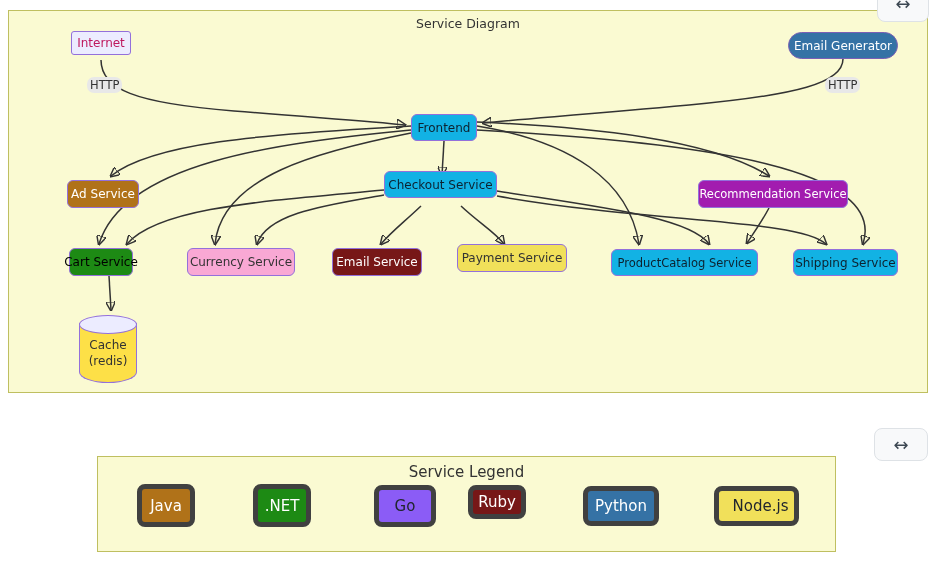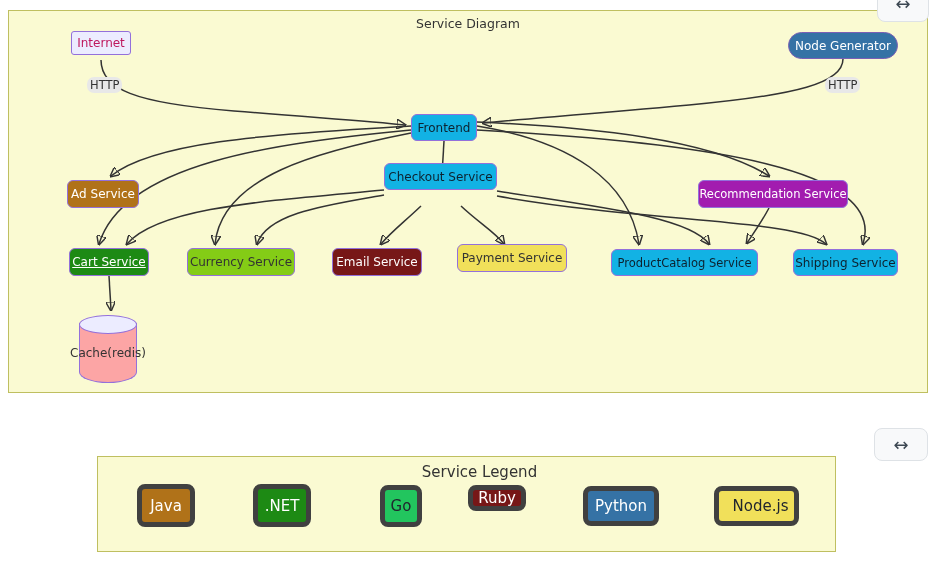--- a/index.html
+++ b/index.html
@@ -24,44 +24,44 @@
     box-sizing:border-box;
   }
   .node.square{border-radius:3px;}
   .node.stadium{border-radius:14px;}
   .edge-label{
     position:absolute;z-index:2;background:#e8e8e8;color:#333333;
     font-size:11.5px;padding:0 3px;line-height:16px;border-radius:7px;
   }
   .cylinder{
     position:absolute;z-index:2;box-sizing:border-box;
-    background:#fca5a5;border:1px solid #9370db;border-top:none;
+    background:#fde047;border:1px solid #9370db;border-top:none;
     border-radius:0 0 50% 50% / 0 0 11px 11px;
-    display:flex;align-items:center;justify-content:center;
+    display:flex;flex-direction:column;align-items:center;justify-content:center;
     font-size:12px;color:#333333;
   }
   .cylinder::before{
     content:"";position:absolute;left:-1px;top:-8px;width:100%;height:17px;
     background:#ececff;border:1px solid #9370db;border-radius:50%;
   }
   .cyl-text{position:relative;text-align:center;line-height:16px;}
   .expand-btn{
     position:absolute;z-index:5;background:#f8f9fa;border:1px solid #dee2e6;
     border-radius:8px;display:flex;align-items:center;justify-content:center;
     font-size:18px;color:#3d4852;cursor:pointer;padding:0;
     font-family:"DejaVu Sans","Liberation Sans",sans-serif;
   }
   .legend-item{
     position:absolute;display:flex;align-items:center;justify-content:center;
     border:5px solid #404040;border-radius:8px;font-size:15px;white-space:nowrap;
     box-sizing:border-box;
   }
   .legend-title{
     position:absolute;top:6px;left:0;width:100%;text-align:center;
-    font-size:15px;color:#333333;margin-left:13px;
+    font-size:15px;color:#333333;
   }
 </style>
 </head>
 <body>
 
 <section class="panel" style="left:8px;top:10px;width:920px;height:383px;">
 
   <div class="panel-title">Service Diagram</div>
 
   <svg class="edges" width="920" height="383" viewBox="0 0 920 383">
@@ -87,33 +87,33 @@
     <path d="M 488 185 C 640 212, 790 208, 817 233" marker-end="url(#arrow)"></path>
     <path d="M 760 197 C 752 212, 744 223, 738 232" marker-end="url(#arrow)"></path>
     <path d="M 100 265 L 102 299" marker-end="url(#arrow)"></path>
   </svg>
 
   <div class="edge-label" style="left:78px;top:66px;">HTTP</div>
   <div class="edge-label" style="left:816px;top:66px;">HTTP</div>
 
   <div class="node square" style="left: 62px; top: 20px; width: 60px; height: 24px; background-color: rgb(236, 236, 255); color: #be185d;">Internet</div>
 
-  <div class="node stadium" style="left: 779px; top: 21px; width: 110px; height: 27px; border-color: rgb(122, 95, 181); background-color: rgb(53, 114, 165); color: rgb(255, 255, 255);">Node Generator</div>
+  <div class="node stadium" style="left: 779px; top: 21px; width: 110px; height: 27px; border-color: rgb(122, 95, 181); background-color: rgb(53, 114, 165); color: rgb(255, 255, 255);">Email Generator</div>
 
   <div class="node" style="left: 402px; top: 103px; width: 66px; height: 27px; background-color: rgb(18, 178, 228); color: rgb(13, 34, 48);">Frontend</div>
 
   <div class="node" style="left: 58px; top: 169px; width: 72px; height: 28px; background-color: rgb(176, 114, 25); color: rgb(255, 255, 255);">Ad Service</div>
 
-  <div class="node" style="left: 375px; top: 152px; width: 113px; height: 27px; background-color: rgb(18, 178, 228); color: rgb(13, 34, 48);">Checkout Service</div>
+  <div class="node" style="left: 375px; top: 160px; width: 113px; height: 27px; background-color: rgb(18, 178, 228); color: rgb(13, 34, 48);">Checkout Service</div>
 
   <div class="node" style="left: 689px; top: 169px; width: 150px; height: 28px; font-size: 11.5px; background-color: #a21caf; color: rgb(255, 255, 255);">Recommendation Service</div>
 
-  <div class="node" style="left: 60px; top: 237px; width: 80px; height: 28px; background-color: rgb(29, 138, 20); color: #ffffff; text-decoration: underline;">Cart Service</div>
+  <div class="node" style="left: 60px; top: 237px; width: 64px; height: 28px; background-color: rgb(29, 138, 20); color: #000000;">Cart Service</div>
 
-  <div class="node" style="left: 178px; top: 237px; width: 108px; height: 28px; background-color: #84cc16; color: rgb(51, 51, 51);">Currency Service</div>
+  <div class="node" style="left: 178px; top: 237px; width: 108px; height: 28px; background-color: #f9a8d4; color: rgb(51, 51, 51);">Currency Service</div>
 
   <div class="node" style="left: 323px; top: 237px; width: 90px; height: 28px; background-color: rgb(119, 23, 23); color: rgb(255, 255, 255);">Email Service</div>
 
   <div class="node" style="left: 448px; top: 233px; width: 110px; height: 28px; background-color: rgb(241, 224, 90); color: rgb(51, 51, 51);">Payment Service</div>
 
   <div class="node" style="left: 784px; top: 238px; width: 105px; height: 27px; background-color: rgb(18, 178, 228); color: rgb(13, 34, 48);">Shipping Service</div>
 
   <div class="node" style="left: 602px; top: 238px; width: 147px; height: 27px; font-size: 11.5px; background-color: rgb(18, 178, 228); color: rgb(13, 34, 48);">ProductCatalog Service</div>
 
   <div class="cylinder" style="left:70px;top:312px;width:58px;height:60px;">
@@ -131,20 +131,20 @@
 </button>
 
 <section class="panel" style="left:97px;top:456px;width:739px;height:96px;">
 
   <div class="legend-title">Service Legend</div>
 
   <div class="legend-item" style="left: 39px; top: 27px; width: 58px; height: 43px; background-color: rgb(176, 114, 25); color: rgb(255, 255, 255);">Java</div>
 
   <div class="legend-item" style="left: 155px; top: 27px; width: 58px; height: 43px; background-color: rgb(29, 138, 20); color: rgb(255, 255, 255);">.NET</div>
 
-  <div class="legend-item" style="left: 282px; top: 28px; width: 42px; height: 42px; background-color: #22c55e; color: rgb(32, 38, 46);">Go</div>
+  <div class="legend-item" style="left: 276px; top: 28px; width: 62px; height: 42px; background-color: #8b5cf6; color: rgb(32, 38, 46);">Go</div>
 
-  <div class="legend-item" style="left: 370px; top: 28px; width: 58px; height: 26px; background-color: rgb(119, 23, 23); color: rgb(255, 255, 255);">Ruby</div>
+  <div class="legend-item" style="left: 370px; top: 28px; width: 58px; height: 34px; background-color: rgb(119, 23, 23); color: rgb(255, 255, 255);">Ruby</div>
 
   <div class="legend-item" style="left: 485px; top: 29px; width: 76px; height: 40px; background-color: rgb(53, 114, 165); color: rgb(255, 255, 255);">Python</div>
 
   <div class="legend-item" style="left: 616px; top: 29px; width: 85px; height: 40px; background-color: rgb(241, 224, 90); color: rgb(32, 38, 46); padding-left: 8px;">Node.js</div>
 </section>
 
 </body></html>

